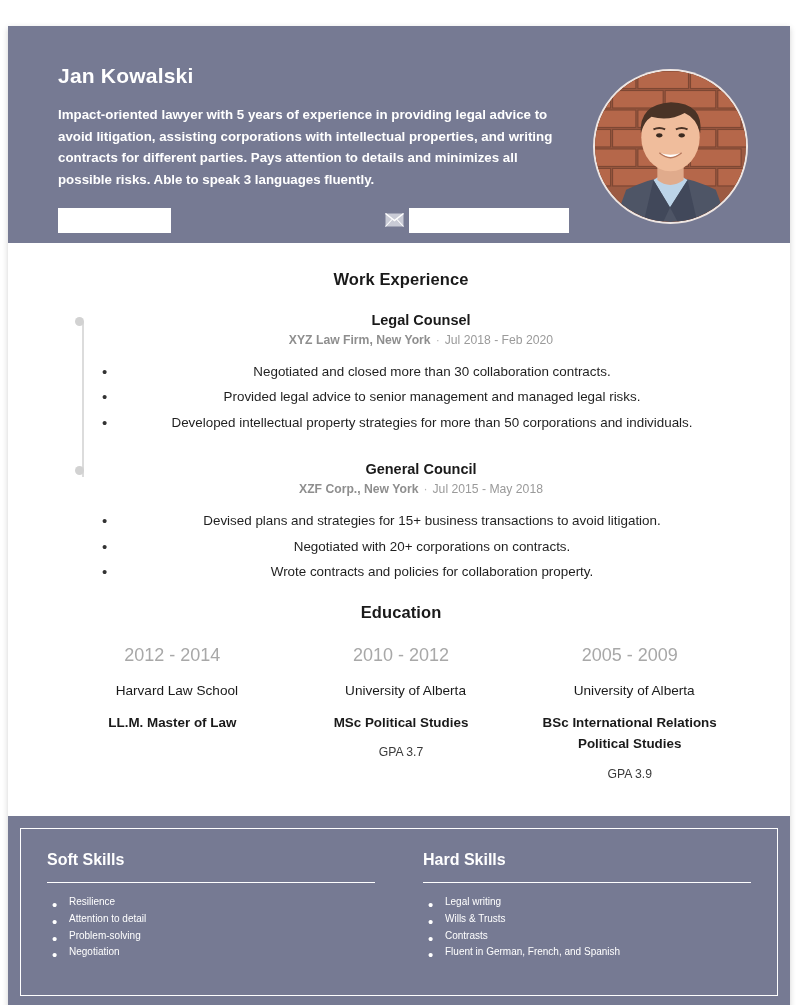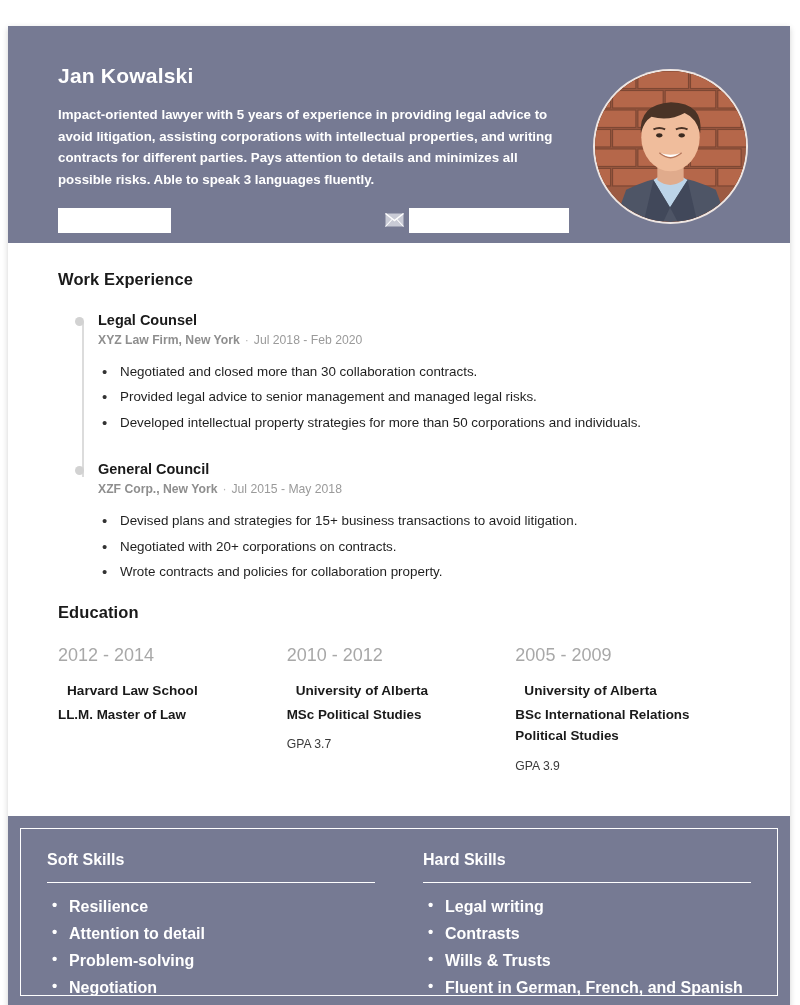--- a/index.html
+++ b/index.html
@@ -83,20 +83,21 @@
     background: #8a5a44;
   }
   .photo svg { display: block; width: 100%; height: 100%; }
 
   
   .body-white {
     background: #ffffff;
     padding: 0 46px 0 50px;
     height: 573px;
     position: relative;
+    text-align: center;
   }
   .section-title {
     font-size: 16.5px;
     font-weight: bold;
     color: #1a1a1a;
     letter-spacing: 0.1px;
   }
   #work-title { padding-top: 27px; }
   #education-title { padding-top: 16px; }
 
@@ -168,23 +169,23 @@
     margin-top: 23px;
   }
   .edu-col { width: 233px; }
   .edu-years {
     font-size: 18px;
     color: #a8a8a8;
     margin-bottom: 17px;
   }
   .edu-school {
     font-size: 13.6px;
-    font-weight: bold;
+    font-weight: normal;
     color: #1a1a1a;
-    margin-bottom: 6px;
+    margin-bottom: 14px;
     padding-left: 9px;
   }
   .edu-degree {
     font-size: 13.4px;
     font-weight: bold;
     color: #1a1a1a;
     line-height: 1.6;
     margin-bottom: 12px;
   }
   .edu-gpa {
@@ -213,23 +214,22 @@
     font-weight: bold;
     padding-bottom: 13px;
     border-bottom: 1.5px solid #ffffff;
     margin-bottom: 11px;
   }
   .skills-list { list-style: none; }
   .skills-list li {
     position: relative;
     padding-left: 22px;
     color: #ffffff;
-    font-size: 16px;
+    font-size: 10px;
     line-height: 1.68;
-    font-weight: bold;
   }
   .skills-list li::before {
     content: "\2022";
     position: absolute;
     left: 5px;
     top: -2px;
     font-size: 15px;
     color: #ffffff;
   }
 </style>
@@ -385,22 +385,22 @@
           <li>Attention to detail</li>
           <li>Problem-solving</li>
           <li>Negotiation</li>
         </ul>
       </div>
 
       <div class="skills-col">
         <div class="skills-heading">Hard Skills</div>
         <ul class="skills-list">
           <li>Legal writing</li>
+          <li>Wills &amp; Trusts</li>
           <li>Contrasts</li>
-          <li>Wills &amp; Trusts</li>
           <li>Fluent in German, French, and Spanish</li>
         </ul>
       </div>
 
     </div>
   </div>
 
 </div>
 
 </body></html>

